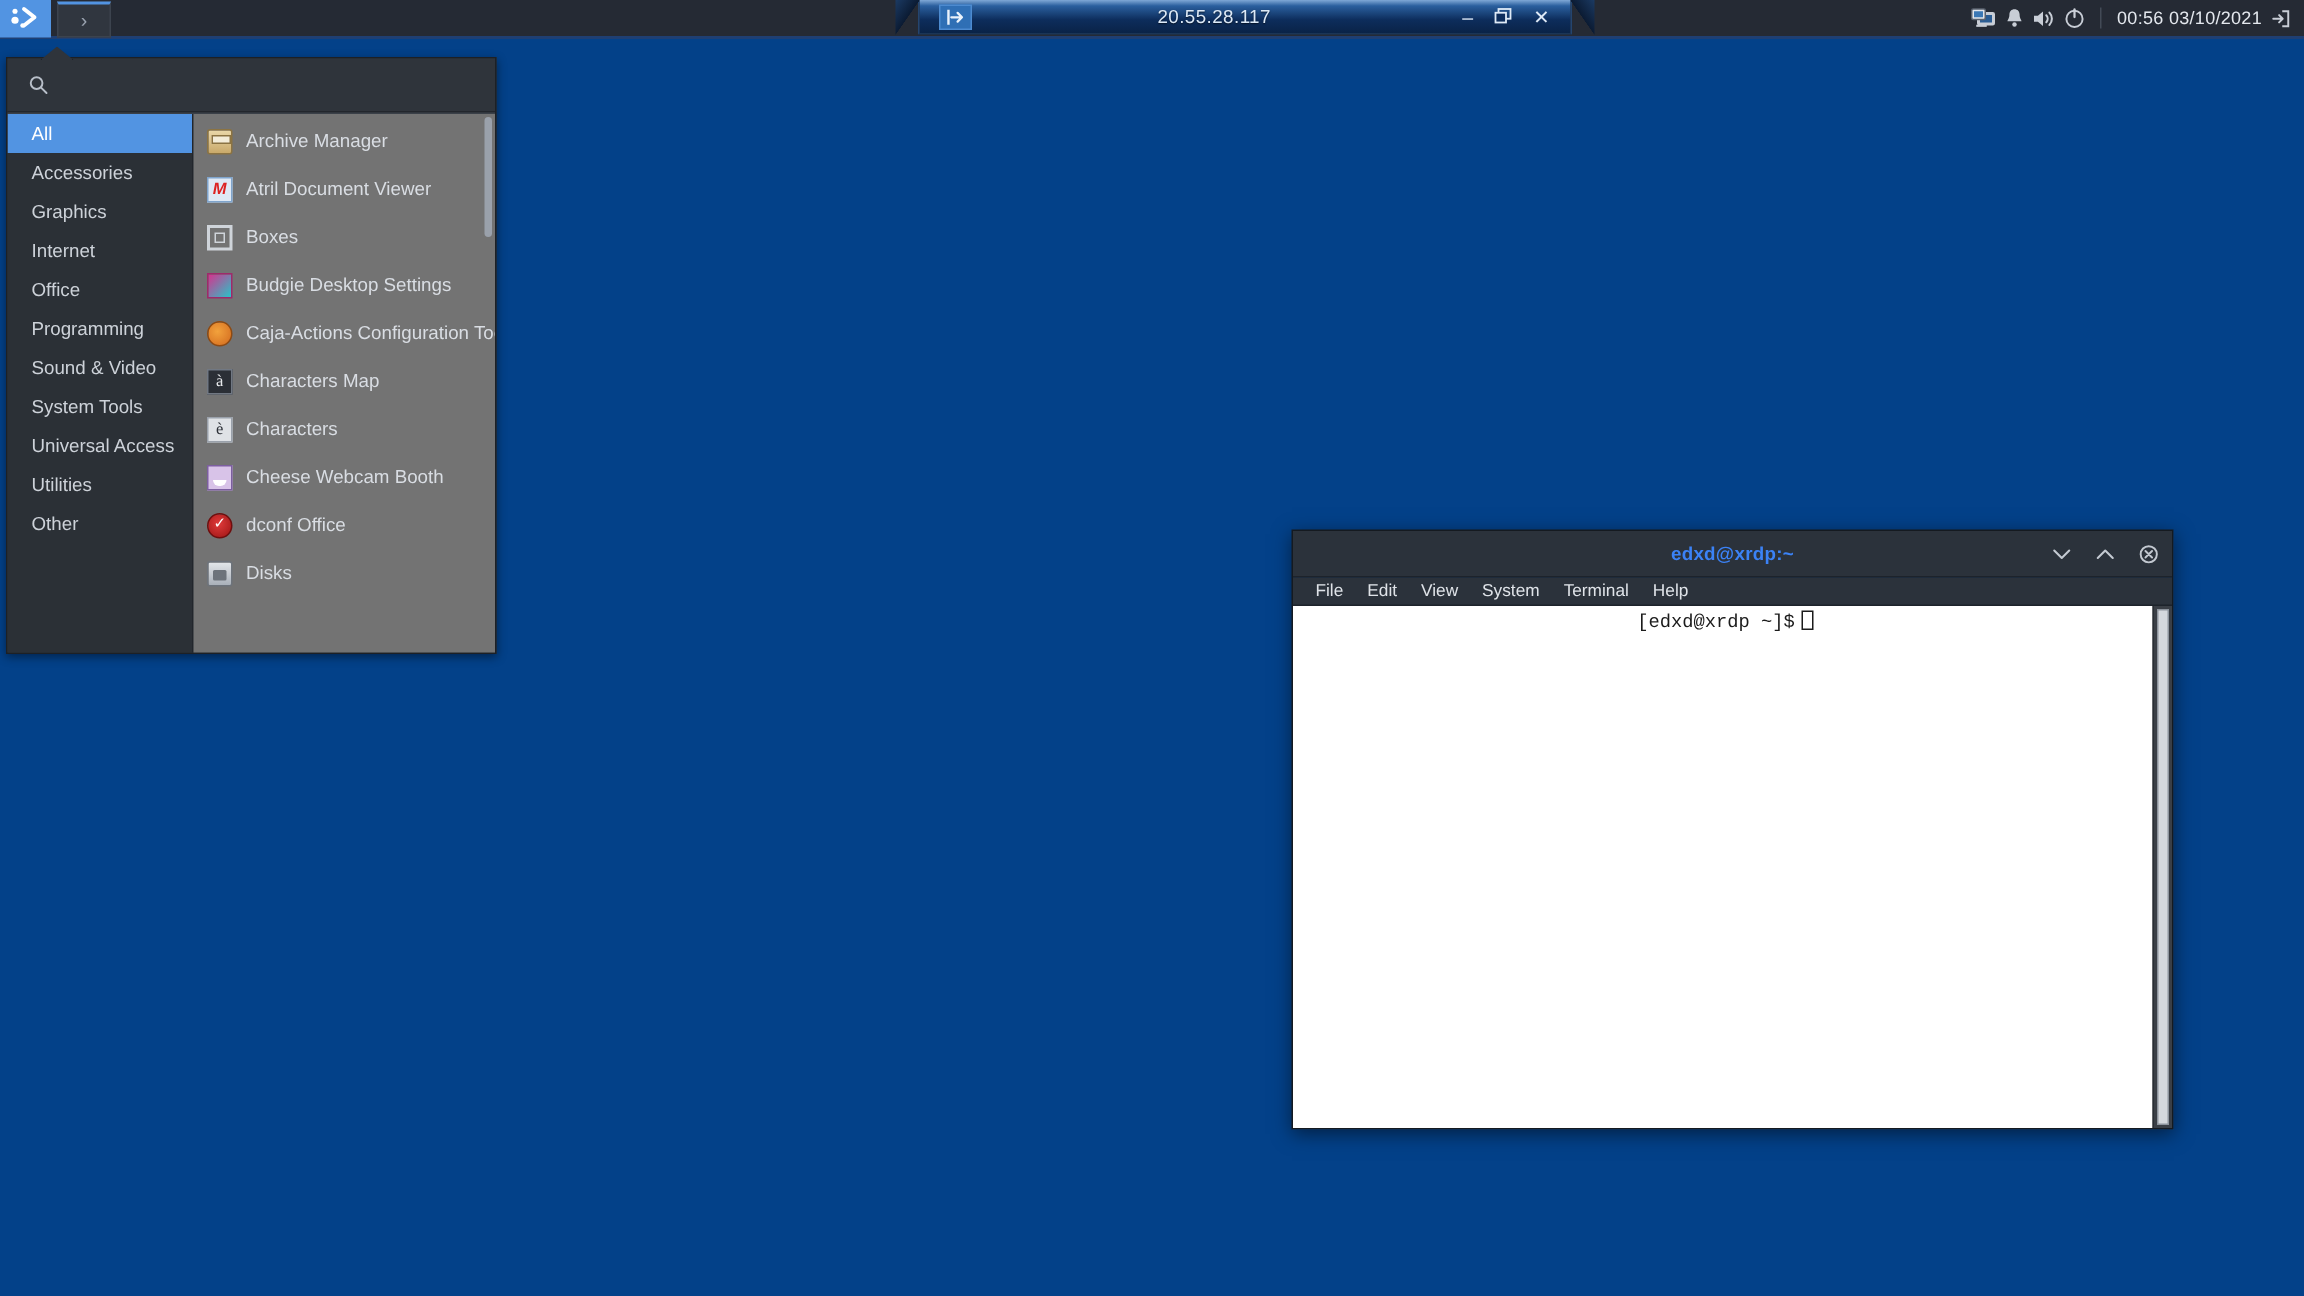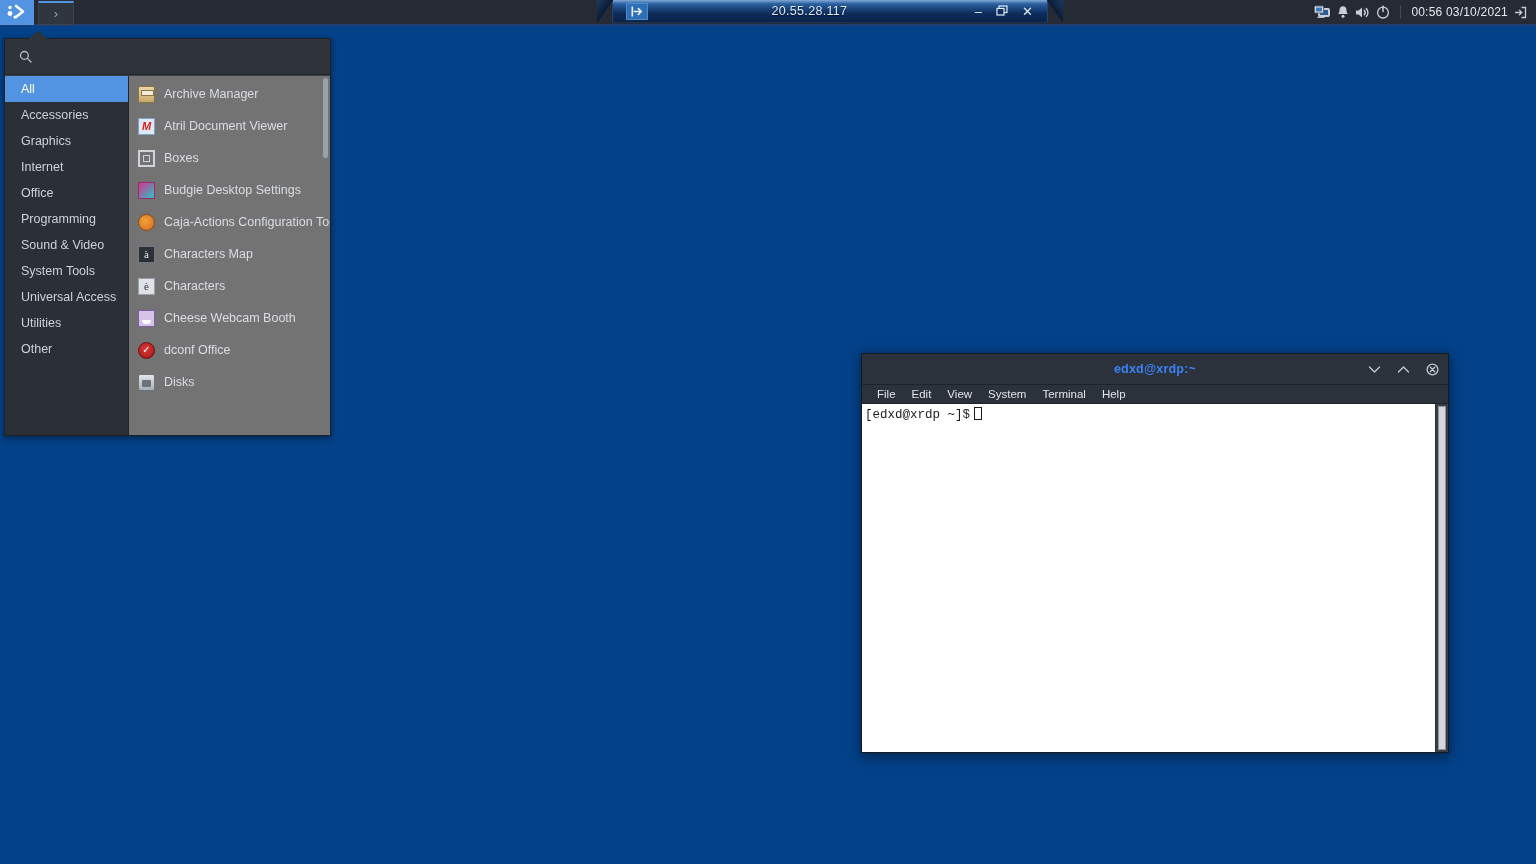--- a/index.html
+++ b/index.html
@@ -178,21 +178,21 @@
     display: flex; align-items: center; gap: 0; padding-left: 7px;
     border-bottom: 1px solid #1d232b;
   }
   .term-menu { color: #dfe3e8; font-size: 11.5px; padding: 0 8px; cursor: pointer; white-space: nowrap; }
   #term-body {
     flex: 1; background: #ffffff; position: relative; display: flex; min-height: 0;
   }
   #term-text {
     flex: 1; padding: 3px 0 0 3px;
     font-family: "Liberation Mono", "DejaVu Sans Mono", monospace;
-    font-size: 12.5px; color: #1b1b1b; line-height: 15px; white-space: pre;
+    font-size: 12.5px; color: #1b1b1b; line-height: 15px; white-space: pre; text-align: center;
   }
   #term-cursor {
     display: inline-block; width: 8px; height: 13px;
     border: 1px solid #1b1b1b; vertical-align: -2px; margin-left: 4px;
   }
   #term-scroll {
     width: 13px; flex: none; background: #3a3f46;
     border-left: 1px solid #2a2f35; position: relative;
   }
   #term-scroll-thumb {

